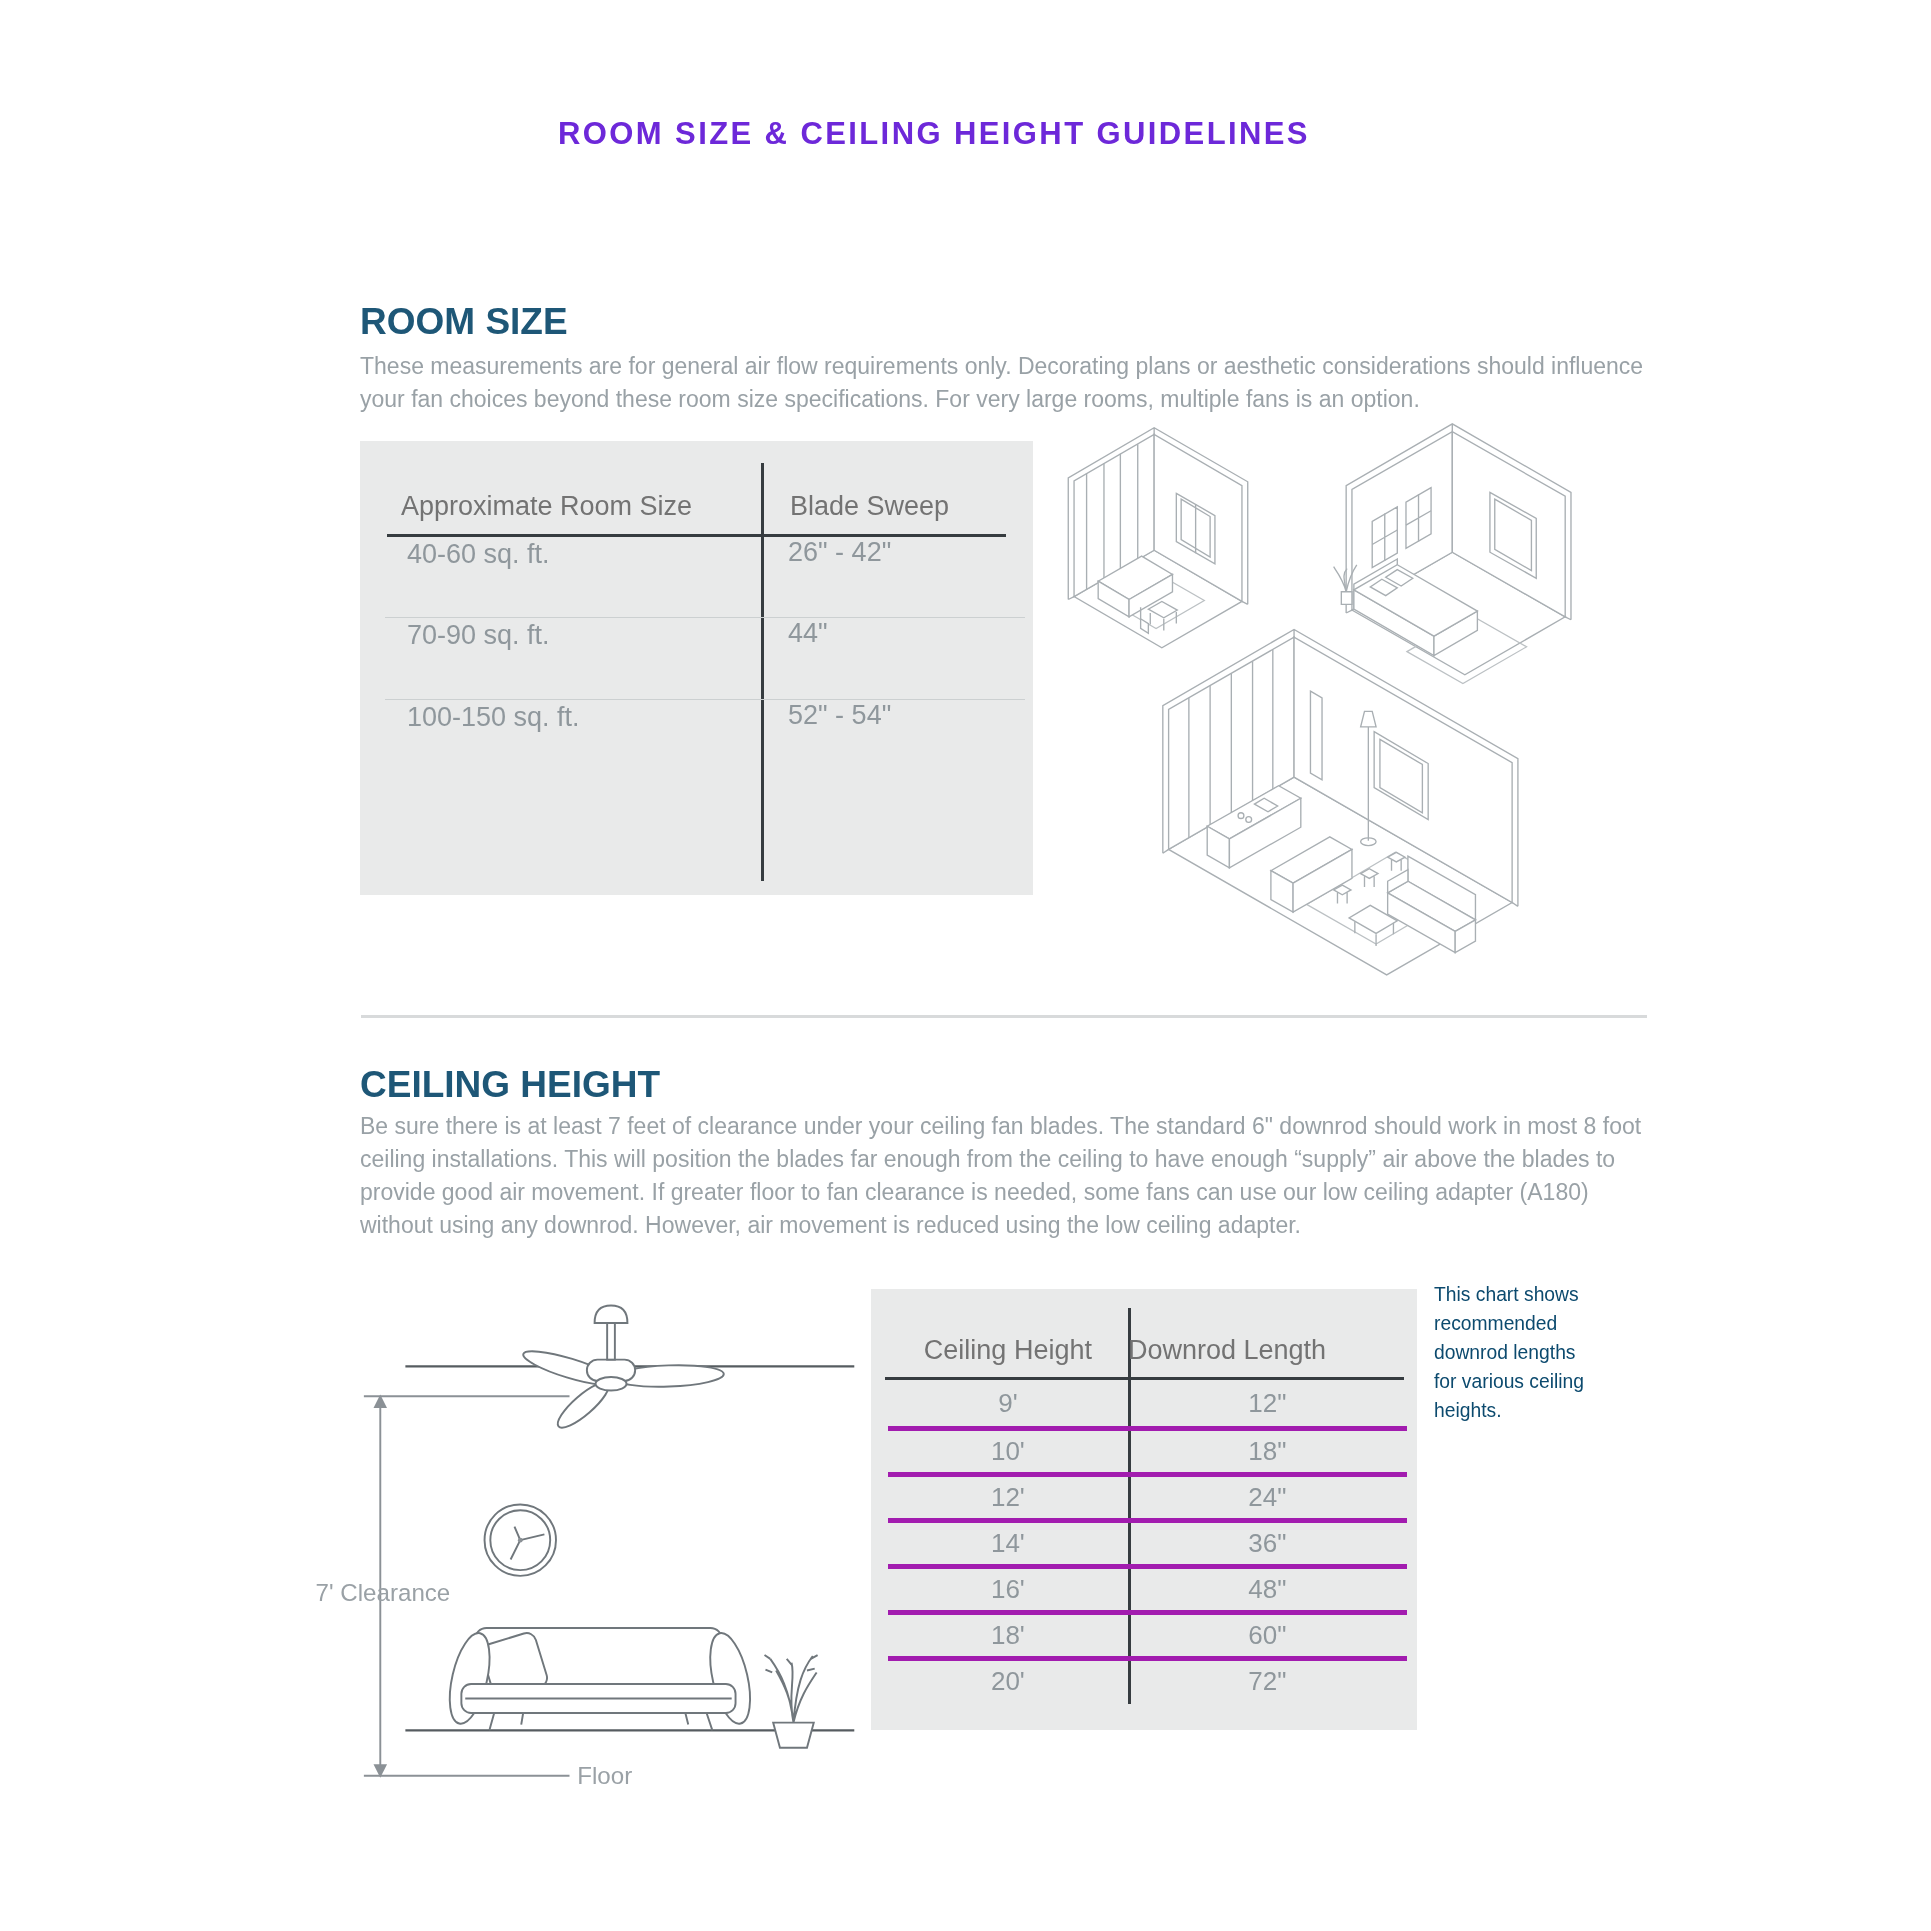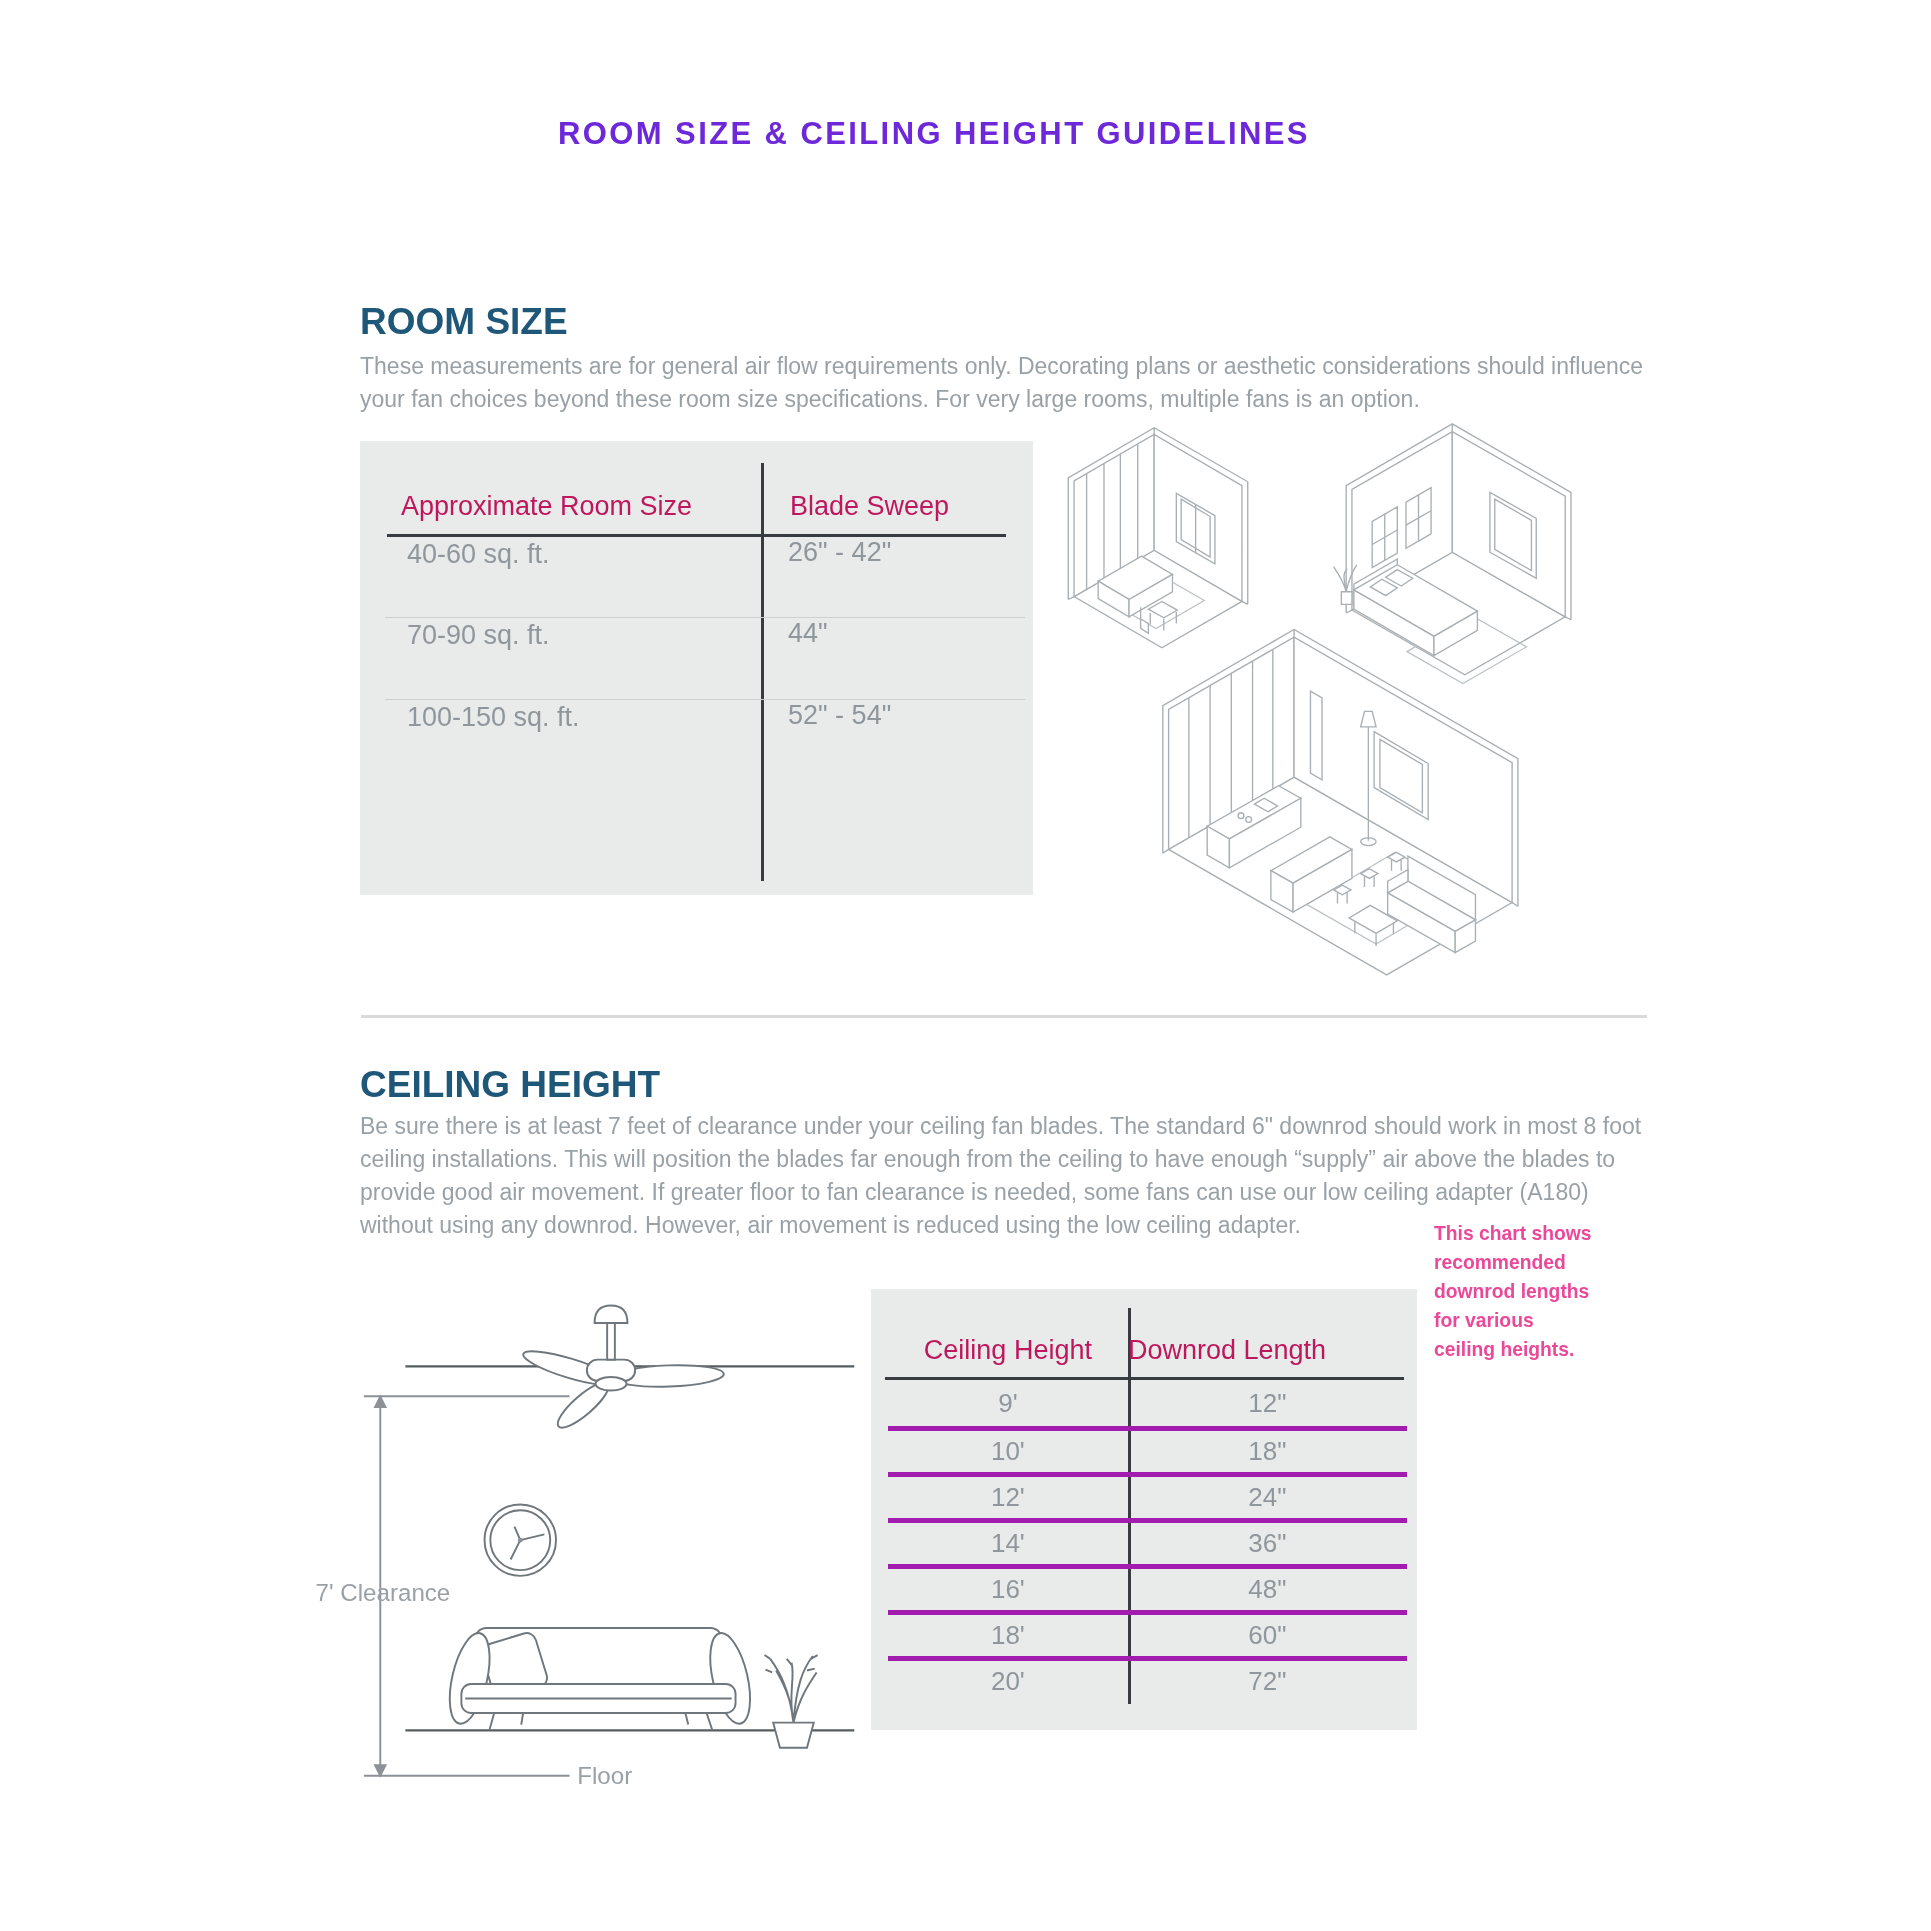--- a/index.html
+++ b/index.html
@@ -38,21 +38,21 @@
   .panel-ceiling  { left:871px; top:1289px; width:546px; height:441px; }
 
   .vline { position:absolute; background:#363c40; width:2.9px; }
   .panel-roomsize .vline { left:401px; top:22px; height:418px; }
   .panel-ceiling  .vline { left:257px; top:19.3px; height:396px; }
 
   .hrule { position:absolute; background:#363c40; height:2.9px; }
   .panel-roomsize .hrule { left:27px; top:93px; width:619px; }
   .panel-ceiling  .hrule { left:13.5px; top:88px; width:519px; }
 
-  .t-head-cell { position:absolute; font-size:27px; color:#be185d; }
+  .t-head-cell { position:absolute; font-size:27px; color:#737373; }
   .panel-roomsize .th1 { left:41px;  top:50px; }
   .panel-roomsize .th2 { left:430px; top:50px; }
   .panel-ceiling  .th1 { left:17.4px;  top:46px; width:239px; text-align:center; }
   .panel-ceiling  .th2 { left:257px; top:46px; width:280px; text-align:left; }
 
   .t1-rows { position:absolute; left:25px; top:96px; right:7.7px; }
   .t1-row { display:flex; align-items:flex-start; }
   .t1-row + .t1-row { border-top:1px solid #ccd0d1; }
   .t1-row.r1 { height:80px; } .t1-row.r2 { height:82px; }
   .t1-row.r3 { height:83px; } .t1-row.r4 { height:113px; }
@@ -63,22 +63,22 @@
   .t2-row { display:flex; align-items:center; height:46px; }
   .t2-row + .t2-row { border-top:5px solid #a21caf; }
   .t2-c1 { width:239px; text-align:center; font-size:26px; color:#8f979c; }
   .t2-c2 { width:280px; text-align:center; font-size:26px; color:#8f979c; }
 
   
   .divider { position:absolute; left:361px; top:1015px; width:1286px; height:2.9px; background:#d8dadb; }
 
   
   .side-note {
-    position:absolute; left:1434px; top:1219px; width:164px;
-    font-size:19.3px; line-height:29px; color:#ec4899;font-weight:bold;
+    position:absolute; left:1434px; top:1280px; width:164px;
+    font-size:19.3px; line-height:29px; color:#0c4a6e;
   }
 
   
   .rooms-illustration { position:absolute; left:1048px; top:420px; }
   .clearance-diagram  { position:absolute; left:270px;  top:1294px; }
 
   svg .ln   { fill:none; stroke:#a9afb3; stroke-width:1.4; }
   svg .lnf  { fill:#ffffff; stroke:#a9afb3; stroke-width:1.4; }
   svg .rug  { fill:none; stroke:#bcc1c4; stroke-width:1.3; }
   svg .dk   { fill:none; stroke:#70777c; stroke-width:2; }

